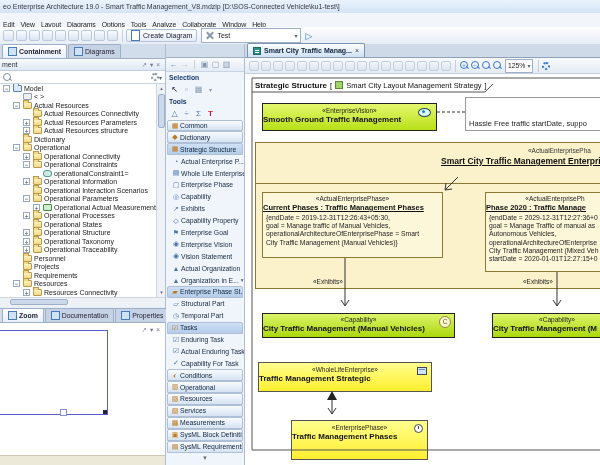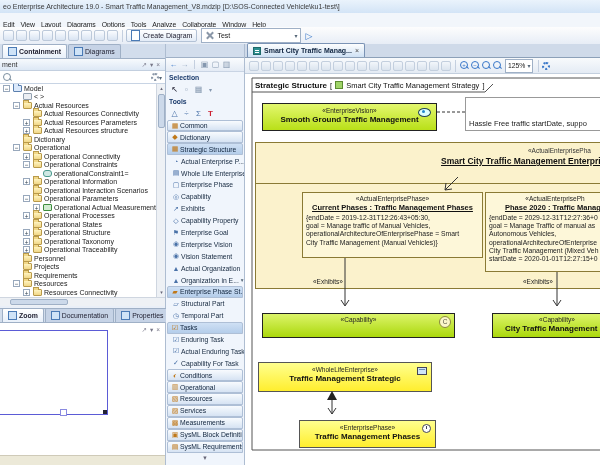--- a/index.html
+++ b/index.html
@@ -92,43 +92,43 @@
   .magbtn::after{content:'';position:absolute;left:6px;top:6px;width:3px;height:1px;background:#3a78c9;transform:rotate(45deg);}
   .magbtn span{position:absolute;left:1px;top:0px;width:6px;text-align:center;font-size:6px;line-height:8px;color:#3a78c9;}
   .zoom-combo{display:flex;align-items:center;height:12px;padding:0 2px;margin:0 2px;background:#fff;border:1px solid #9fb0c6;font-size:6.8px;color:#222;gap:2px;flex:none;}
   .dcanvas{position:absolute;left:0;top:30px;width:355px;height:391px;background:#fff;overflow:hidden;}
   .frame-header{position:absolute;left:10px;top:5px;height:12px;font-size:7.5px;color:#111;white-space:nowrap;z-index:10;display:flex;align-items:center;gap:3px;}
   .frame-title{font-weight:bold;font-size:8px;}
   .small-diag-ic{width:8px;height:8px;background:#9fd468;border:1px solid #5c8b32;box-sizing:border-box;flex:none;}
   .dsvg{position:absolute;left:0;top:0;width:355px;height:391px;z-index:50;pointer-events:none;}
   .node{position:absolute;box-sizing:border-box;}
   .st{display:block;text-align:center;font-size:6.5px;color:#222;line-height:8px;}
-  .nm{display:block;text-align:center;font-size:8px;font-weight:bold;color:#111;line-height:10px;}
+  .nm{display:block;font-size:8px;font-weight:bold;color:#111;line-height:10px;}
   .vision{left:17px;top:29px;width:175px;height:28px;background:linear-gradient(#e3f76f,#b9e018);border:1.5px solid #222;padding-top:3px;}
   .eye{position:absolute;right:5px;top:4px;width:11px;height:7px;border:1px solid #245;border-radius:50%;background:#dff;}
   .eye::after{content:'';position:absolute;left:3px;top:1px;width:3px;height:3px;border-radius:50%;background:#28c;}
   .note{left:220px;top:23px;width:152px;height:34px;background:#fff;border:1px solid #999;display:flex;align-items:flex-end;padding:2px 3px;font-size:7.5px;color:#222;white-space:nowrap;}
   .enterprise{left:10px;top:68px;width:370px;height:147px;background:#fbf2cc;border:1px solid #8a7a35;}
   .ent-st{position:absolute;left:272px;top:4px;font-size:6.5px;color:#333;white-space:nowrap;}
   .ent-nm{position:absolute;left:185px;top:13px;font-size:8.5px;font-weight:bold;text-decoration:underline;color:#111;white-space:nowrap;}
   .ent-sep{position:absolute;left:0;top:40px;width:100%;border-top:1px solid #8a7a35;}
   .phasebox{background:#fdf7d9;border:1px solid #8a7a35;padding-top:2px;}
   .phasebox .nm{font-size:7.5px;text-decoration:underline;line-height:9px;}
   .props{display:block;font-size:6.8px;line-height:8.2px;color:#222;white-space:pre;padding:2px 3px 0 3px;}
-  .current{left:17px;top:118px;width:181px;height:66px;margin-left:40px;}
+  .current{left:17px;top:118px;width:181px;height:66px;}
   .p2020{left:240px;top:118px;width:140px;height:80px;}
   .p2020 .nm,.p2020 .st{white-space:nowrap;overflow:hidden;}
   .exlabel{position:absolute;font-size:6.5px;color:#222;z-index:60;text-align:right;}
   .capability{background:linear-gradient(#dcf46a,#abd80c);border:1.5px solid #222;padding-top:2px;}
   .cap1{left:17px;top:239px;width:193px;height:25px;}
   .cap2{left:247px;top:239px;width:130px;height:25px;}
   .badge{position:absolute;right:3px;top:2px;width:10px;height:10px;border:1px solid #8a8a3a;border-radius:50%;background:#fbf7c9;font-size:6.5px;line-height:10px;text-align:center;color:#554;}
   .ybox{background:linear-gradient(#ffff8e,#ffee2e);border:1.5px solid #555;padding-top:3px;}
   .wle{left:13px;top:288px;width:174px;height:30px;}
-  .ep{left:54px;top:346px;width:137px;height:28px;}
+  .ep{left:46px;top:346px;width:137px;height:40px;}
   .monitor-ic{position:absolute;right:4px;top:4px;width:10px;height:8px;border:1px solid #445;background:#cfe4f7;box-sizing:border-box;}
   .monitor-ic::after{content:'';position:absolute;left:1px;top:1px;width:6px;height:1px;background:#6b8fb5;}
   .clock-ic{position:absolute;right:4px;top:3px;width:9px;height:9px;border:1px solid #445;border-radius:50%;background:#fff;box-sizing:border-box;}
   .clock-ic::after{content:'';position:absolute;left:3px;top:1px;width:1px;height:3px;background:#445;}
 </style>
 </head>
 <body>
 
 <div id="window">
 
@@ -541,21 +541,21 @@
       <span class="tb-sep"></span>
       <span class="gear" style="border-color:#3a78c9;"></span>
     </div>
 
     <div class="dcanvas">
 
       <div class="frame-header">
         <span class="frame-title">Strategic Structure</span>
         <span>[</span>
         <span class="small-diag-ic"></span>
-        <span>Smart City Traffic Management Strategy</span>
+        <span>Smart City Layout Management Strategy</span>
         <span>]</span>
       </div>
 
       <div class="node enterprise">
         <span class="ent-st">«ActualEnterprisePha</span>
         <span class="ent-nm">Smart City Traffic Management Enterprise : T</span>
         <span class="ent-sep"></span>
       </div>
 
       <div class="node vision">
@@ -586,20 +586,21 @@
 operationalArchitectureOfEnterprise
 City Traffic Management (Mixed Veh
 startDate = 2020-01-01T12:27:15+0</span>
       </div>
 
       <div class="exlabel" style="left:55px;top:204px;width:43px;">«Exhibits»</div>
       <div class="exlabel" style="left:262px;top:204px;width:46px;">«Exhibits»</div>
 
       <div class="node capability cap1">
         <span class="st">«Capability»</span>
+        <span class="nm">City Traffic Management (Manual Vehicles)</span>
         <span class="badge">C</span>
       </div>
       <div class="node capability cap2">
         <span class="st">«Capability»</span>
         <span class="nm">City Traffic Management (M</span>
       </div>
 
       <div class="node ybox wle">
         <span class="st">«WholeLifeEnterprise»</span>
         <span class="nm">Traffic Management Strategic</span>

